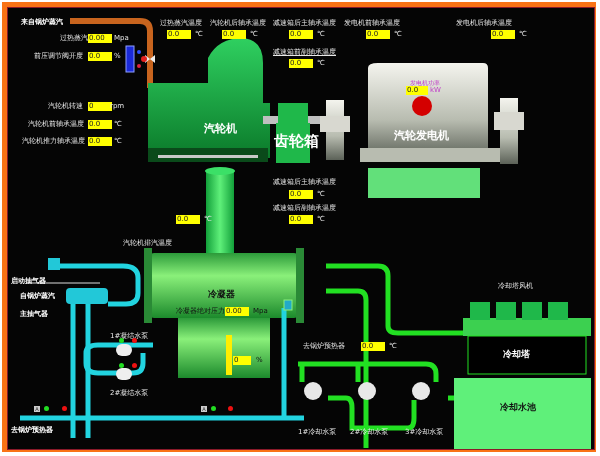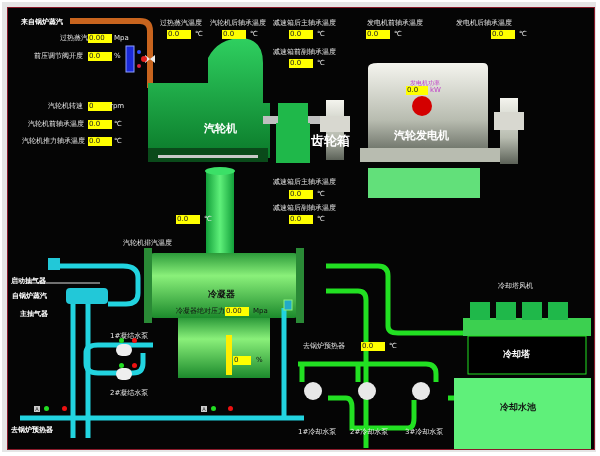--- a/index.html
+++ b/index.html
@@ -1,17 +1,17 @@
 <!DOCTYPE html>
 <html><head>
 <meta charset="utf-8">
 <style>
   html,body{margin:0;padding:0;background:#fff;}
   body{width:600px;height:456px;overflow:hidden;font-family:"DejaVu Sans",sans-serif;}
-  #frame{position:absolute;left:2px;top:2px;width:594px;height:450px;background:#e5e5e5;}
+  #frame{position:absolute;left:2px;top:2px;width:594px;height:450px;background:#f97316;}
   #screen{position:absolute;left:5px;top:5px;width:588px;height:443px;background:#050505;border:1px solid #8a1a2a;box-sizing:border-box;overflow:hidden;}
   .lbl{position:absolute;color:#e8e8e8;font-size:7px;white-space:nowrap;line-height:9px;}
   .lbl.w{color:#fff;font-weight:bold;}
   .val{position:absolute;background:#ffff00;color:#222;font-size:7px;line-height:9px;height:9px;width:24px;padding-left:1px;box-sizing:border-box;}
   .unit{position:absolute;color:#e8e8e8;font-size:7px;line-height:9px;}
   .big{position:absolute;color:#fff;font-weight:bold;font-size:11px;white-space:nowrap;}
   svg{position:absolute;left:0;top:0;}
 </style>
 </head>
 <body>
@@ -136,46 +136,46 @@
 <div class="unit" style="left:187px;top:22px;">℃</div>
 
 <div class="lbl" style="left:202px;top:11px;">汽轮机后轴承温度</div>
 <div class="val" style="left:214px;top:22px;">0.0</div>
 <div class="unit" style="left:242px;top:22px;">℃</div>
 
 <div class="lbl" style="left:265px;top:11px;">减速箱后主轴承温度</div>
 <div class="val" style="left:281px;top:22px;">0.0</div>
 <div class="unit" style="left:309px;top:22px;">℃</div>
 
-<div class="lbl" style="left:359px;top:11px;">发电机前轴承温度</div>
+<div class="lbl" style="left:336px;top:11px;">发电机前轴承温度</div>
 <div class="val" style="left:358px;top:22px;">0.0</div>
 <div class="unit" style="left:386px;top:22px;">℃</div>
 
 <div class="lbl" style="left:448px;top:11px;">发电机后轴承温度</div>
 <div class="val" style="left:483px;top:22px;">0.0</div>
 <div class="unit" style="left:511px;top:22px;">℃</div>
 
-<div class="lbl" style="left:265px;top:40px;">减速箱前副轴承温度</div>
+<div class="lbl" style="left:265px;top:40px;text-decoration:underline;">减速箱前副轴承温度</div>
 <div class="val" style="left:281px;top:51px;">0.0</div>
 <div class="unit" style="left:309px;top:51px;">℃</div>
 
 <div class="lbl" style="left:40px;top:94px;">汽轮机转速</div>
 <div class="val" style="left:80px;top:94px;">0</div>
 <div class="unit" style="left:102px;top:94px;text-align:right;">rpm</div>
 
 <div class="lbl" style="left:20px;top:112px;">汽轮机前轴承温度</div>
 <div class="val" style="left:80px;top:112px;">0.0</div>
 <div class="unit" style="left:106px;top:112px;">℃</div>
 
 <div class="lbl" style="left:14px;top:129px;">汽轮机推力轴承温度</div>
 <div class="val" style="left:80px;top:129px;">0.0</div>
 <div class="unit" style="left:106px;top:129px;">℃</div>
 
 <div class="big" style="left:196px;top:113px;">汽轮机</div>
-<div class="big" style="left:266px;top:124px;font-size:13px;margin-left:37px;">齿轮箱</div>
+<div class="big" style="left:266px;top:124px;font-size:15px;">齿轮箱</div>
 <div class="big" style="left:386px;top:120px;">汽轮发电机</div>
 
 <div class="lbl" style="left:402px;top:70px;color:#c040c8;font-size:6px;">发电机功率</div>
 <div class="val" style="left:398px;top:78px;width:22px;">0.0</div>
 <div class="unit" style="left:422px;top:78px;color:#c040c8;">kW</div>
 
 <div class="lbl" style="left:265px;top:170px;">减速箱后主轴承温度</div>
 <div class="val" style="left:281px;top:182px;">0.0</div>
 <div class="unit" style="left:309px;top:182px;">℃</div>
 <div class="lbl" style="left:265px;top:196px;">减速箱后副轴承温度</div>
@@ -187,21 +187,21 @@
 <div class="unit" style="left:196px;top:207px;">℃</div>
 
 <div class="big" style="left:200px;top:280px;color:#111;font-size:9px;">冷凝器</div>
 <div class="lbl" style="left:168px;top:299px;color:#111;">冷凝器绝对压力</div>
 <div class="val" style="left:217px;top:299px;">0.00</div>
 <div class="unit" style="left:245px;top:299px;color:#111;">Mpa</div>
 <div class="val" style="left:225px;top:348px;width:18px;">0</div>
 <div class="unit" style="left:248px;top:348px;color:#111;">%</div>
 
 <div class="lbl w" style="left:3px;top:269px;">启动抽气器</div>
-<div class="lbl w" style="left:4px;top:284px;">自锅炉蒸汽</div>
+<div class="lbl w" style="left:12px;top:284px;">自锅炉蒸汽</div>
 <div class="lbl w" style="left:12px;top:302px;">主抽气器</div>
 <div class="lbl w" style="left:3px;top:418px;">去锅炉预热器</div>
 
 <div class="lbl" style="left:102px;top:324px;">1#凝结水泵</div>
 <div class="lbl" style="left:102px;top:381px;">2#凝结水泵</div>
 <div style="position:absolute;left:108px;top:336px;width:16px;height:12px;background:#eee;border-radius:6px;"></div>
 <div style="position:absolute;left:108px;top:360px;width:16px;height:12px;background:#eee;border-radius:6px;"></div>
 <div style="position:absolute;left:111px;top:330px;width:5px;height:5px;border-radius:50%;background:#22dd22;"></div>
 <div style="position:absolute;left:124px;top:330px;width:5px;height:5px;border-radius:50%;background:#ee1111;"></div>
 <div style="position:absolute;left:111px;top:355px;width:5px;height:5px;border-radius:50%;background:#22dd22;"></div>

